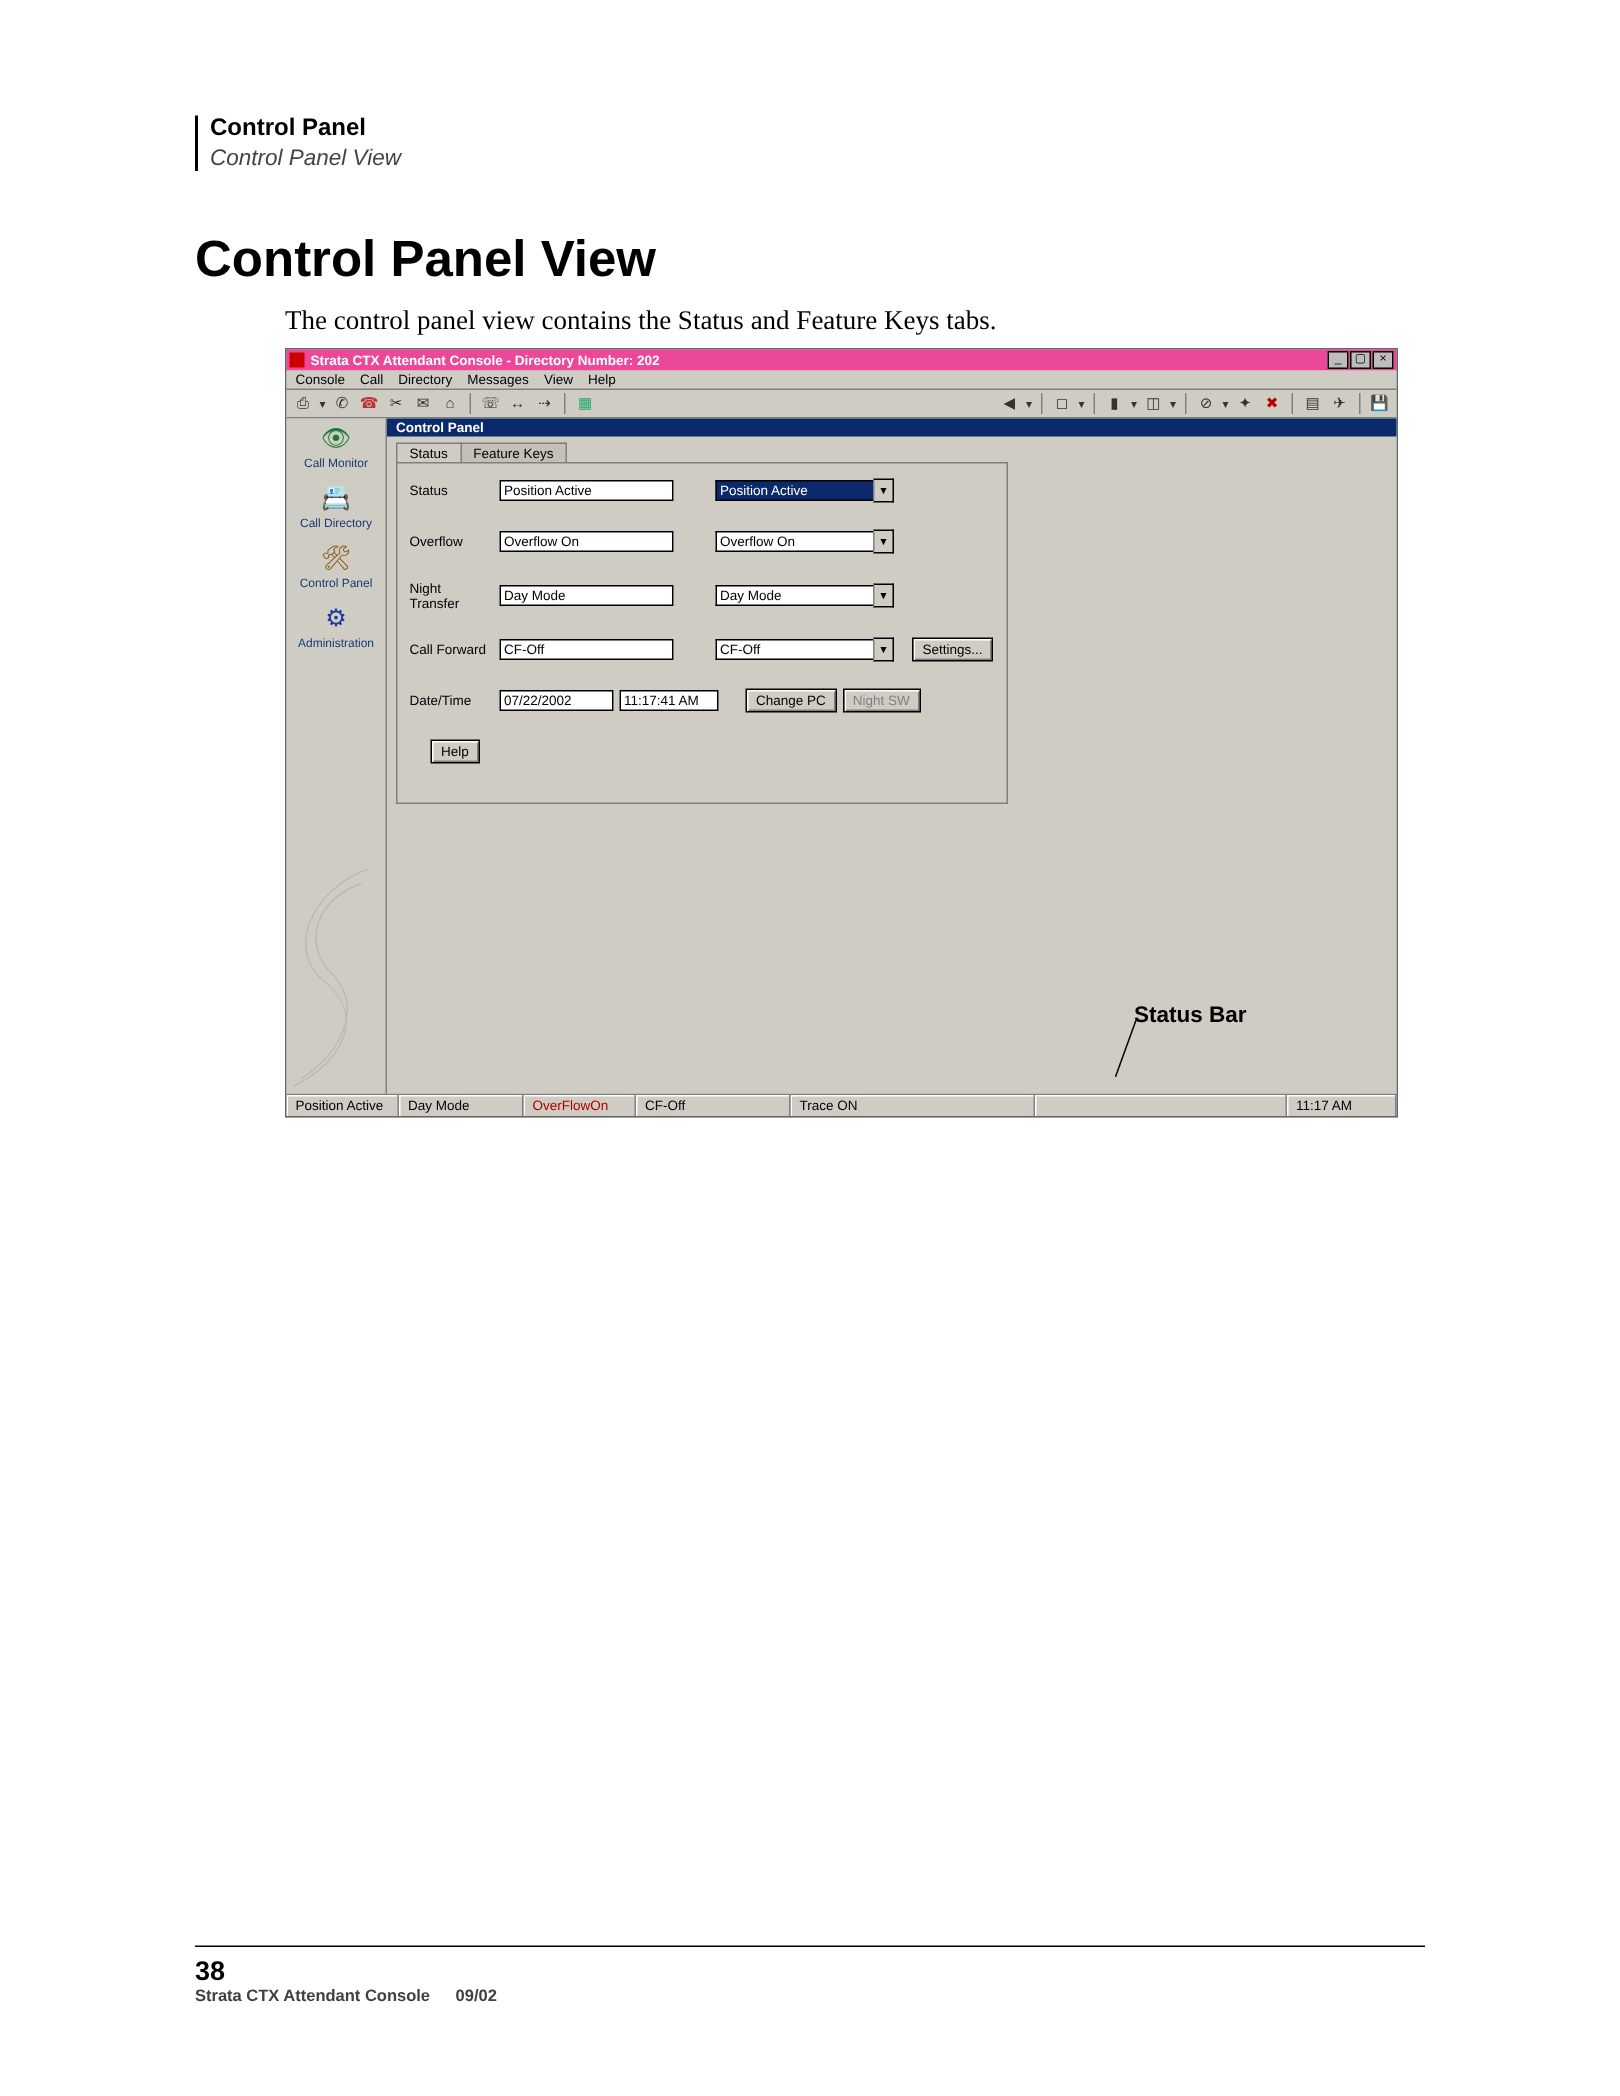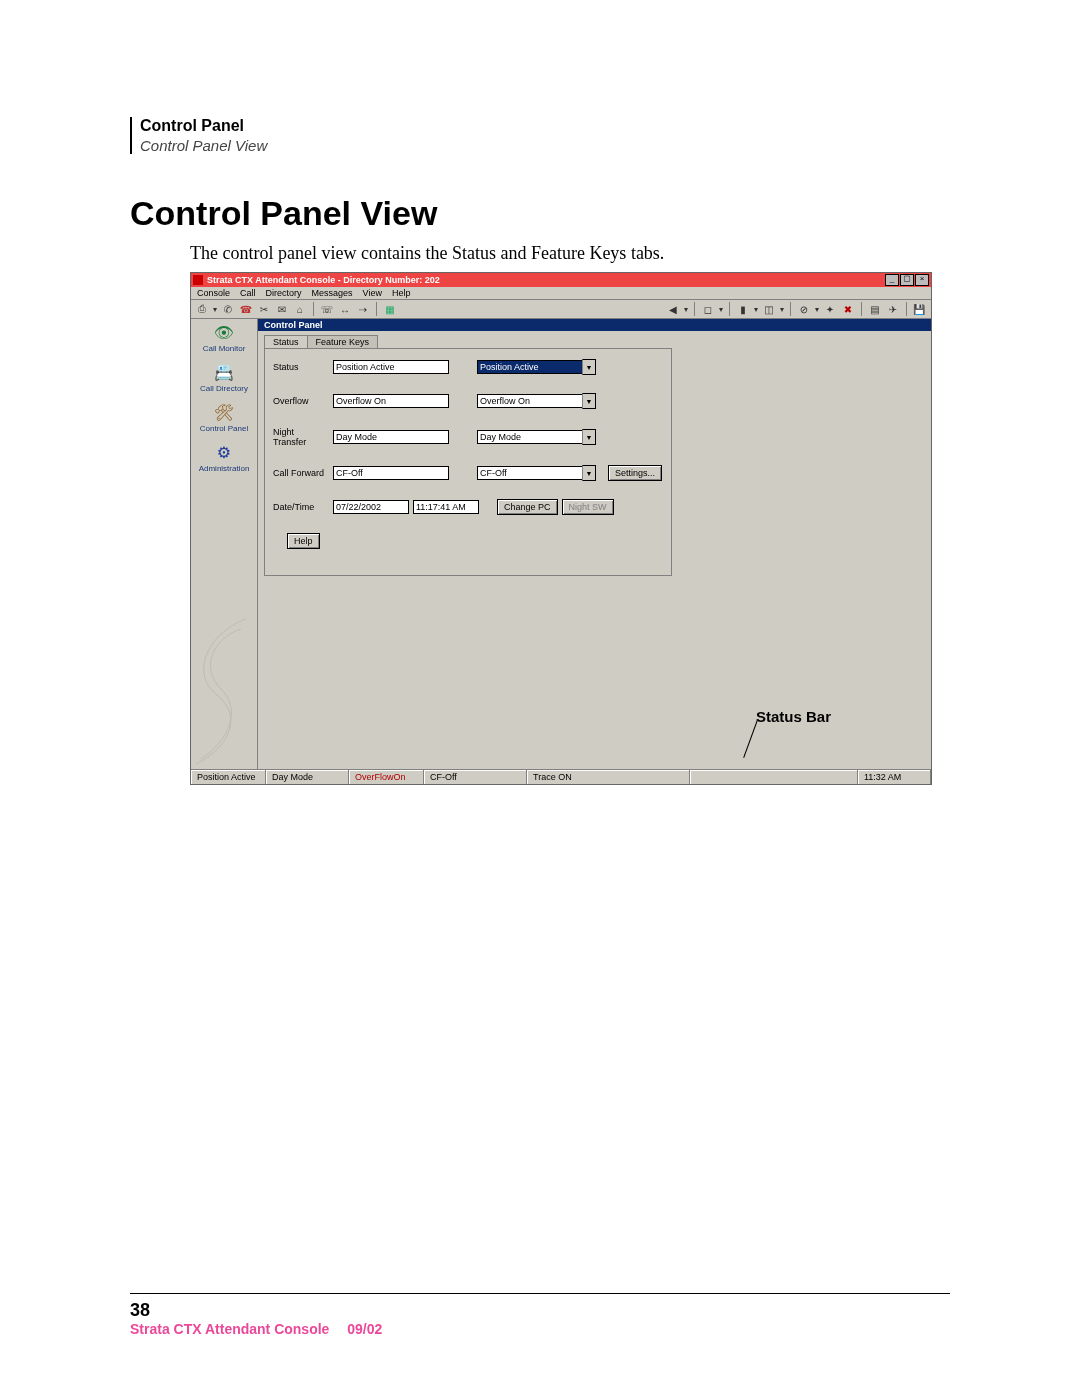--- a/index.html
+++ b/index.html
@@ -6,21 +6,21 @@
     margin: 0;
     padding: 0;
     background: #fff;
     font-family: "Times New Roman", Times, serif;
     width: 1080px;
     height: 1397px;
     position: relative;
     box-sizing: border-box;
   }
   .page {
-    padding: 117px 130px 60px 130px;
+    padding: 77px 130px 60px 130px;
     box-sizing: border-box;
     height: 100%;
     position: relative;
   }
   .side-rule {
     border-left: 2px solid #000;
     padding-left: 8px;
     margin-bottom: 30px;
   }
   .header-title {
@@ -49,21 +49,21 @@
   .shot {
     margin-left: 60px;
     width: 740px;
     border: 1px solid #666;
     font-family: "MS Sans Serif", Tahoma, Arial, sans-serif;
     font-size: 9px;
     background: #cfccc3;
     color: #000;
   }
   .title-bar {
-    background: #ef4444;
+    background: #ec4899;
     color: #fff;
     display: flex;
     align-items: center;
     height: 14px;
     padding: 0 2px;
     font-size: 9px;
   }
   .title-bar .title-icon {
     width: 10px; height: 10px; background: #c00; margin-right: 4px;
   }
@@ -215,21 +215,21 @@
   }
   .footer {
     position:absolute; bottom:60px; left:130px; right:130px;
     border-top:1px solid #000;
     display:flex; justify-content:space-between;
     padding-top:6px;
     font-family: Arial, sans-serif;
     flex-direction: column;
   }
   .footer .pg { font-weight:bold; font-size:18px; }
-  .footer .rt { font-size:14px; font-weight:bold; color:#ec4899;}
+  .footer .rt { font-size:11px; font-weight:bold; color:#404040;}
   .footer .rt .date { margin-left:14px; }
 </style>
 </head>
 <body>
 
 <div class="page">
   <div class="side-rule">
     <div class="header-title">Control Panel</div>
     <div class="header-sub">Control Panel View</div>
   </div>
@@ -381,21 +381,21 @@
       </div>
     </div>
 
     <div class="status-bar">
       <div class="cell" style="width:62px;">Position Active</div>
       <div class="cell" style="width:70px;">Day Mode</div>
       <div class="cell red" style="width:62px;">OverFlowOn</div>
       <div class="cell" style="width:90px;">CF-Off</div>
       <div class="cell" style="width:150px;">Trace ON</div>
       <div class="cell stretch"></div>
-      <div class="cell" style="width:60px;">11:32 AM</div>
+      <div class="cell" style="width:60px;">11:17 AM</div>
     </div>
   </div>
 
   <div class="footer">
     <span class="pg">38</span>
     <span class="rt">
       <span>Strata CTX Attendant Console</span>
       <span class="date">09/02</span>
     </span>
   </div>

